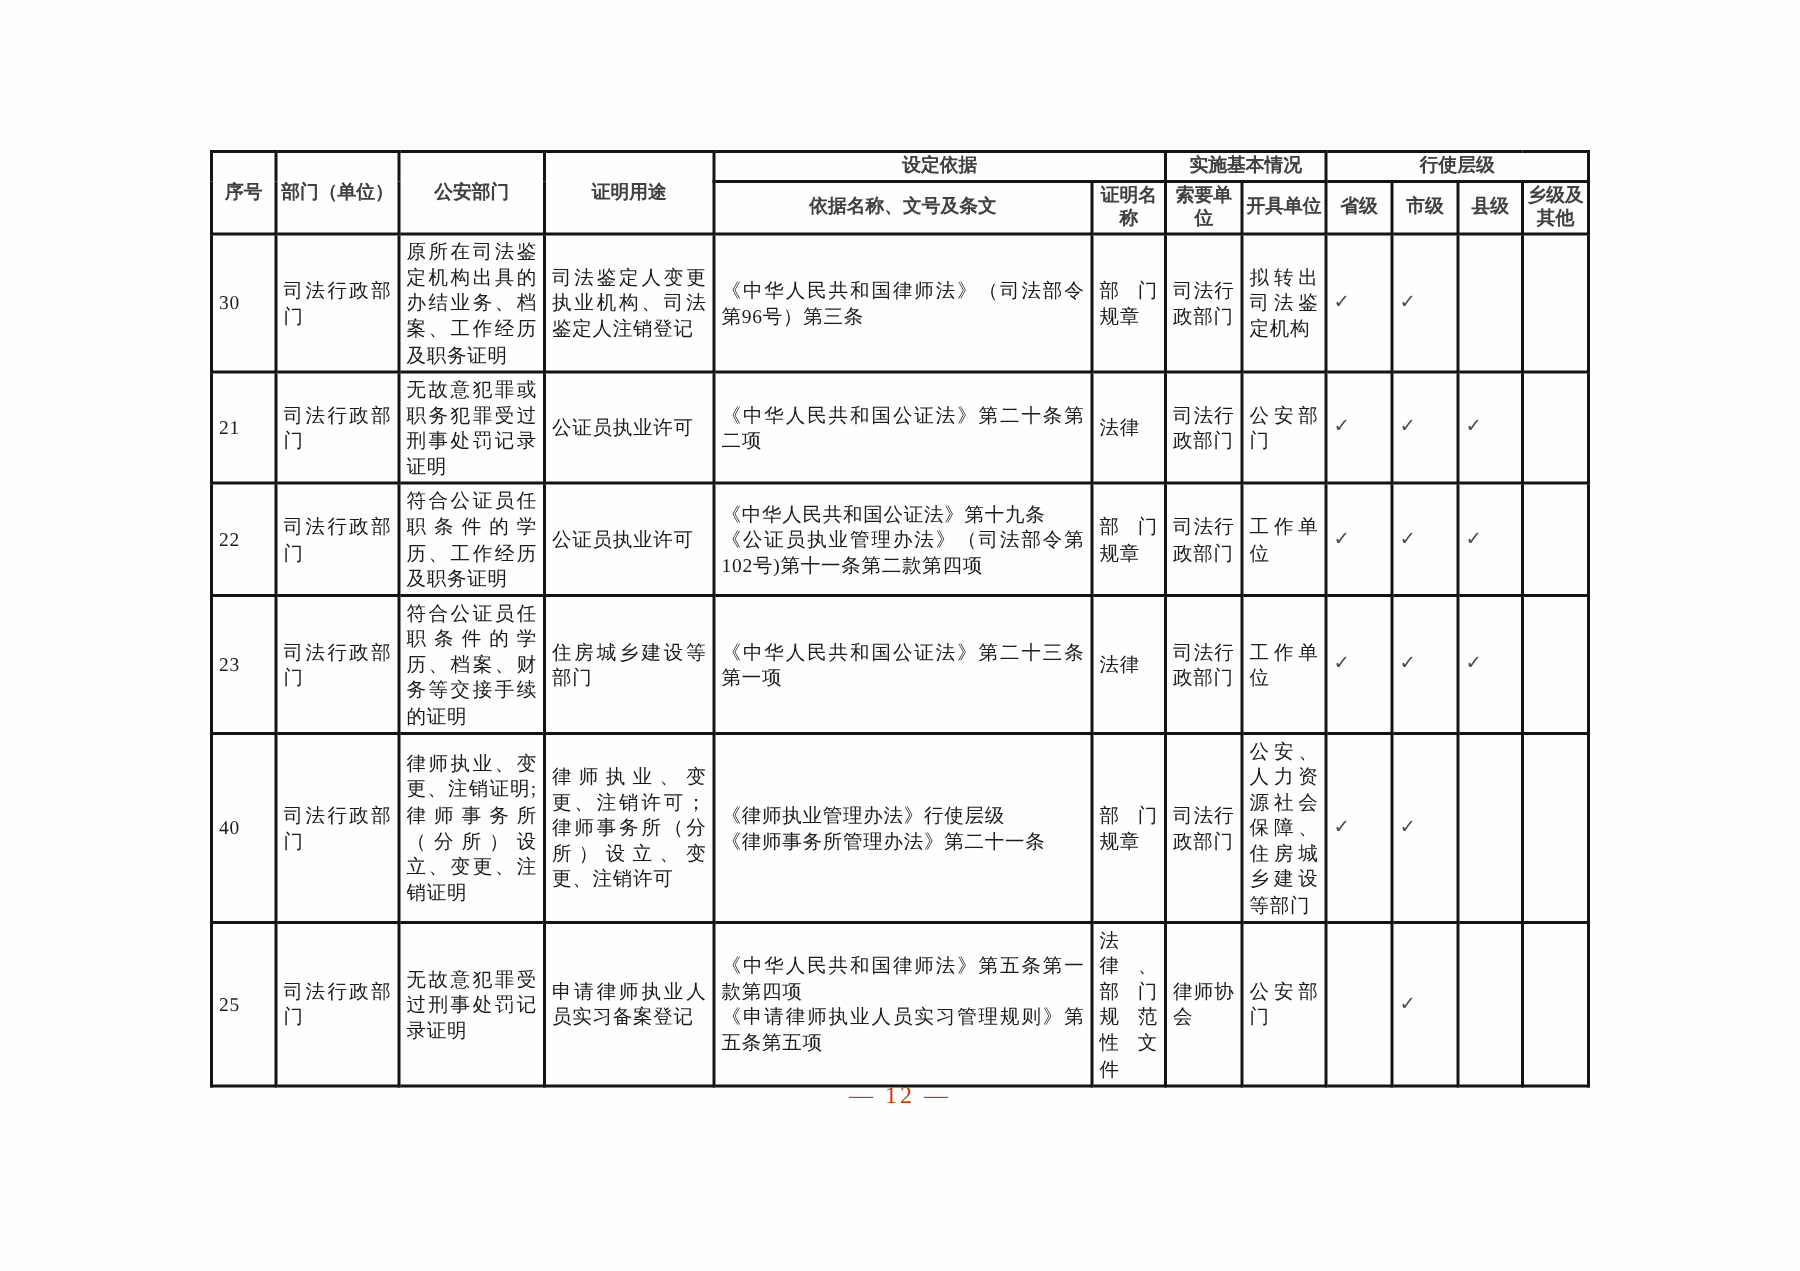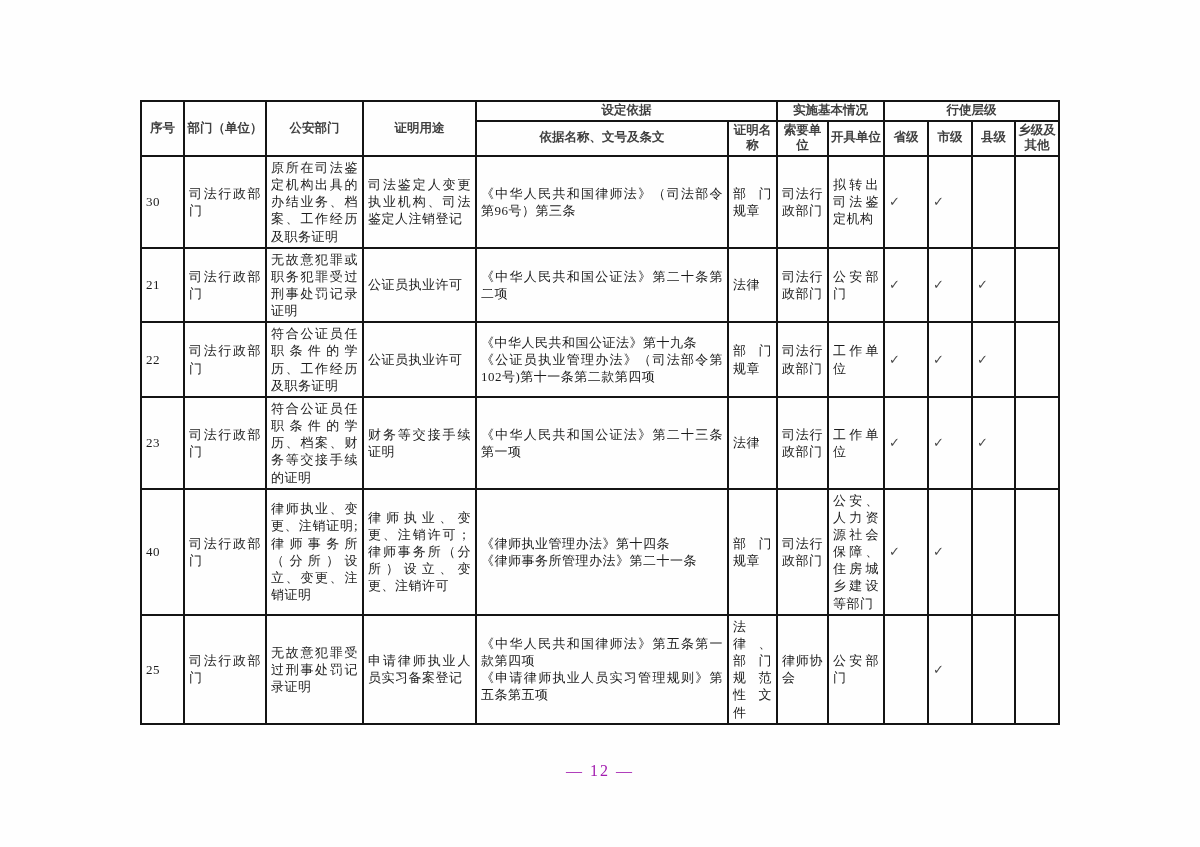--- a/index.html
+++ b/index.html
@@ -45,25 +45,25 @@
   td.c-check{
     text-align:center;
     font-family:"DejaVu Sans",sans-serif;
     font-size:15px;
     color:#4a4a4a;
     letter-spacing:0;
     padding:0;
   }
   .pagenum{
     position:absolute;
-    top:762px;left:0;width:100%;
+    top:722px;left:0;width:100%;
     text-align:center;
     font-size:16px;
     letter-spacing:2px;
-    color:#a21caf;
+    color:#c2410c;
   }
 </style>
 </head>
 <body>
 
 <div class="page">
 
   <table class="cert">
     <colgroup>
       <col style="width:43px">
@@ -141,36 +141,36 @@
         <td>工作单位</td>
         <td class="c-check">✓</td>
         <td class="c-check">✓</td>
         <td class="c-check">✓</td>
         <td class="c-check"></td>
       </tr>
       <tr style="height:88px">
         <td class="c-num">23</td>
         <td>司法行政部门</td>
         <td>符合公证员任职条件的学历、档案、财务等交接手续的证明</td>
-        <td>财务等交接手续证明</td>
+        <td>住房城乡建设等部门</td>
         <td class="c-basis">《中华人民共和国公证法》第二十三条第一项</td>
         <td>法律</td>
         <td>司法行政部门</td>
         <td>工作单位</td>
         <td class="c-check">✓</td>
         <td class="c-check">✓</td>
         <td class="c-check">✓</td>
         <td class="c-check"></td>
       </tr>
       <tr style="height:126px">
         <td class="c-num">40</td>
         <td>司法行政部门</td>
         <td>律师执业、变更、注销证明;律师事务所（分所）设立、变更、注销证明</td>
         <td>律师执业、变更、注销许可；律师事务所（分所）设立、变更、注销许可</td>
-        <td class="c-basis">《律师执业管理办法》第十四条
+        <td class="c-basis">《律师执业管理办法》行使层级
 《律师事务所管理办法》第二十一条</td>
         <td>部门规章</td>
         <td>司法行政部门</td>
         <td>公安、人力资源社会保障、住房城乡建设等部门</td>
         <td class="c-check">✓</td>
         <td class="c-check">✓</td>
         <td class="c-check"></td>
         <td class="c-check"></td>
       </tr>
       <tr style="height:82px">

